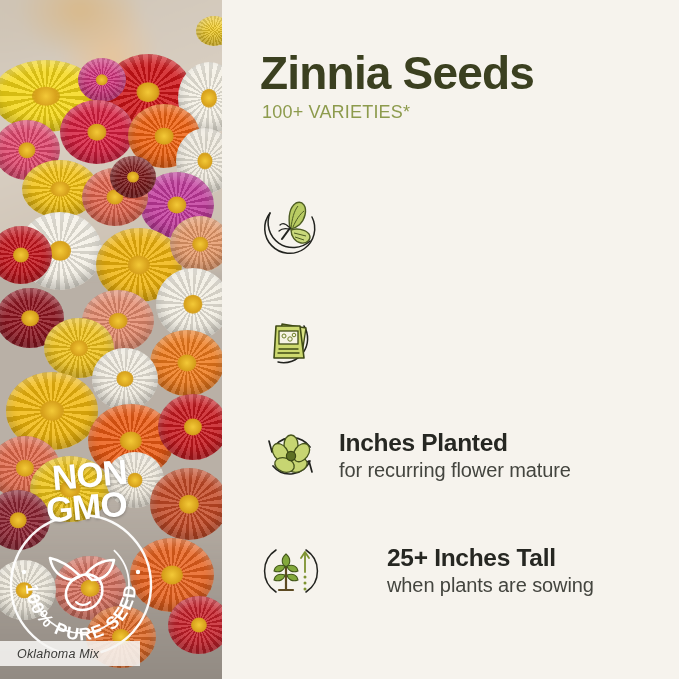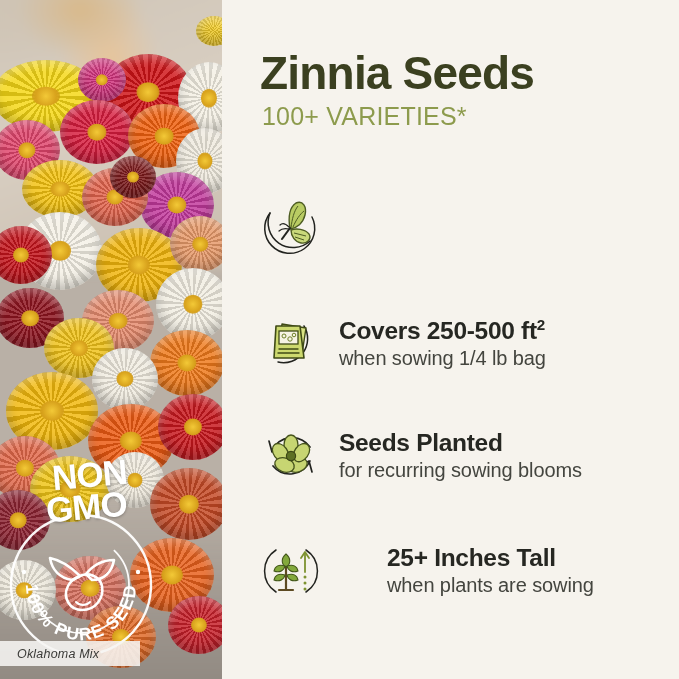--- a/index.html
+++ b/index.html
@@ -114,21 +114,21 @@
   #title-block { position: absolute; left: 38px; top: 44px; }
   #product-title {
     font-size: 46px;
     font-weight: 800;
     color: #3b4020;
     letter-spacing: -0.8px;
     line-height: 50px;
     margin: 0;
   }
   #product-subtitle {
-    font-size: 25px;
+    font-size: 18px;
     color: #8d9b4d;
     letter-spacing: 0.2px;
     margin: 4px 0 0 2px;
     font-weight: 400;
   }
 
   #features {
     position: absolute;
     left: 38px; top: 186px;
     width: 410px;
@@ -298,24 +298,20 @@
             <path d="M 16,16 L 40,16 L 44,48 L 14,48 Z" fill="#cdd96f" stroke="#3f4a16" stroke-width="1.6" stroke-linejoin="round"></path>
 
             <rect x="19" y="21" width="19" height="13" fill="#f6f3e4" stroke="#3f4a16" stroke-width="1.3"></rect>
             <circle cx="24" cy="26" r="2" fill="none" stroke="#6e8028" stroke-width="1"></circle>
             <circle cx="30" cy="29" r="2.2" fill="none" stroke="#6e8028" stroke-width="1"></circle>
             <circle cx="34" cy="25" r="1.8" fill="none" stroke="#6e8028" stroke-width="1"></circle>
 
             <path d="M 19,39 L 38,39" stroke="#3f4a16" stroke-width="1.4" stroke-linecap="round"></path>
             <path d="M 18,43 L 39,43" stroke="#3f4a16" stroke-width="1.4" stroke-linecap="round"></path>
           </svg>
-        </div>
-        <div class="feature-text">
-          <div class="feature-title"><span>Covers 250-500 ft</span><sup>2</sup></div>
-          <div class="feature-sub">when sowing 1/4 lb bag</div>
         </div>
       </div>
 
       <div class="feature-row">
         <div class="feature-icon">
           <svg viewBox="0 0 62 62">
 
             <path d="M 12,26 A 22,22 0 0 1 50,22" fill="none" stroke="#22231f" stroke-width="1.7" stroke-linecap="round"></path>
             <path d="M 50,36 A 22,22 0 0 1 13,41" fill="none" stroke="#22231f" stroke-width="1.7" stroke-linecap="round"></path>
             <path d="M 9,16 L 12,27 L 22,23" fill="none" stroke="#22231f" stroke-width="1.7" stroke-linecap="round" stroke-linejoin="round"></path>
@@ -325,22 +321,22 @@
               <ellipse cx="0" cy="-11" rx="7" ry="10" fill="#c7d572" stroke="#45521b" stroke-width="1.3"></ellipse>
               <ellipse cx="10.5" cy="-3.4" rx="7" ry="10" fill="#c7d572" stroke="#45521b" stroke-width="1.3" transform="rotate(72)"></ellipse>
               <ellipse cx="6.5" cy="8.9" rx="7" ry="10" fill="#c7d572" stroke="#45521b" stroke-width="1.3" transform="rotate(144)"></ellipse>
               <ellipse cx="-6.5" cy="8.9" rx="7" ry="10" fill="#c7d572" stroke="#45521b" stroke-width="1.3" transform="rotate(216)"></ellipse>
               <ellipse cx="-10.5" cy="-3.4" rx="7" ry="10" fill="#c7d572" stroke="#45521b" stroke-width="1.3" transform="rotate(288)"></ellipse>
               <circle cx="0" cy="0" r="4.6" fill="#5d7024" stroke="#3c4715" stroke-width="1.2"></circle>
             </g>
           </svg>
         </div>
         <div class="feature-text">
-          <div class="feature-title">Seeds Planted</div>
-          <div class="feature-sub">for recurring sowing blooms</div>
+          <div class="feature-title">Inches Planted</div>
+          <div class="feature-sub">for recurring flower mature</div>
         </div>
       </div>
 
       <div class="feature-row">
         <div class="feature-icon">
           <svg viewBox="0 0 62 62">
             <path d="M 16,10 A 25,25 0 0 0 16,52" fill="none" stroke="#22231f" stroke-width="1.5" stroke-linecap="round"></path>
             <path d="M 46,10 A 25,25 0 0 1 46,52" fill="none" stroke="#22231f" stroke-width="1.5" stroke-linecap="round"></path>
 
             <path d="M 26,50 L 26,22" stroke="#5d4a22" stroke-width="2.2" stroke-linecap="round" fill="none"></path>

